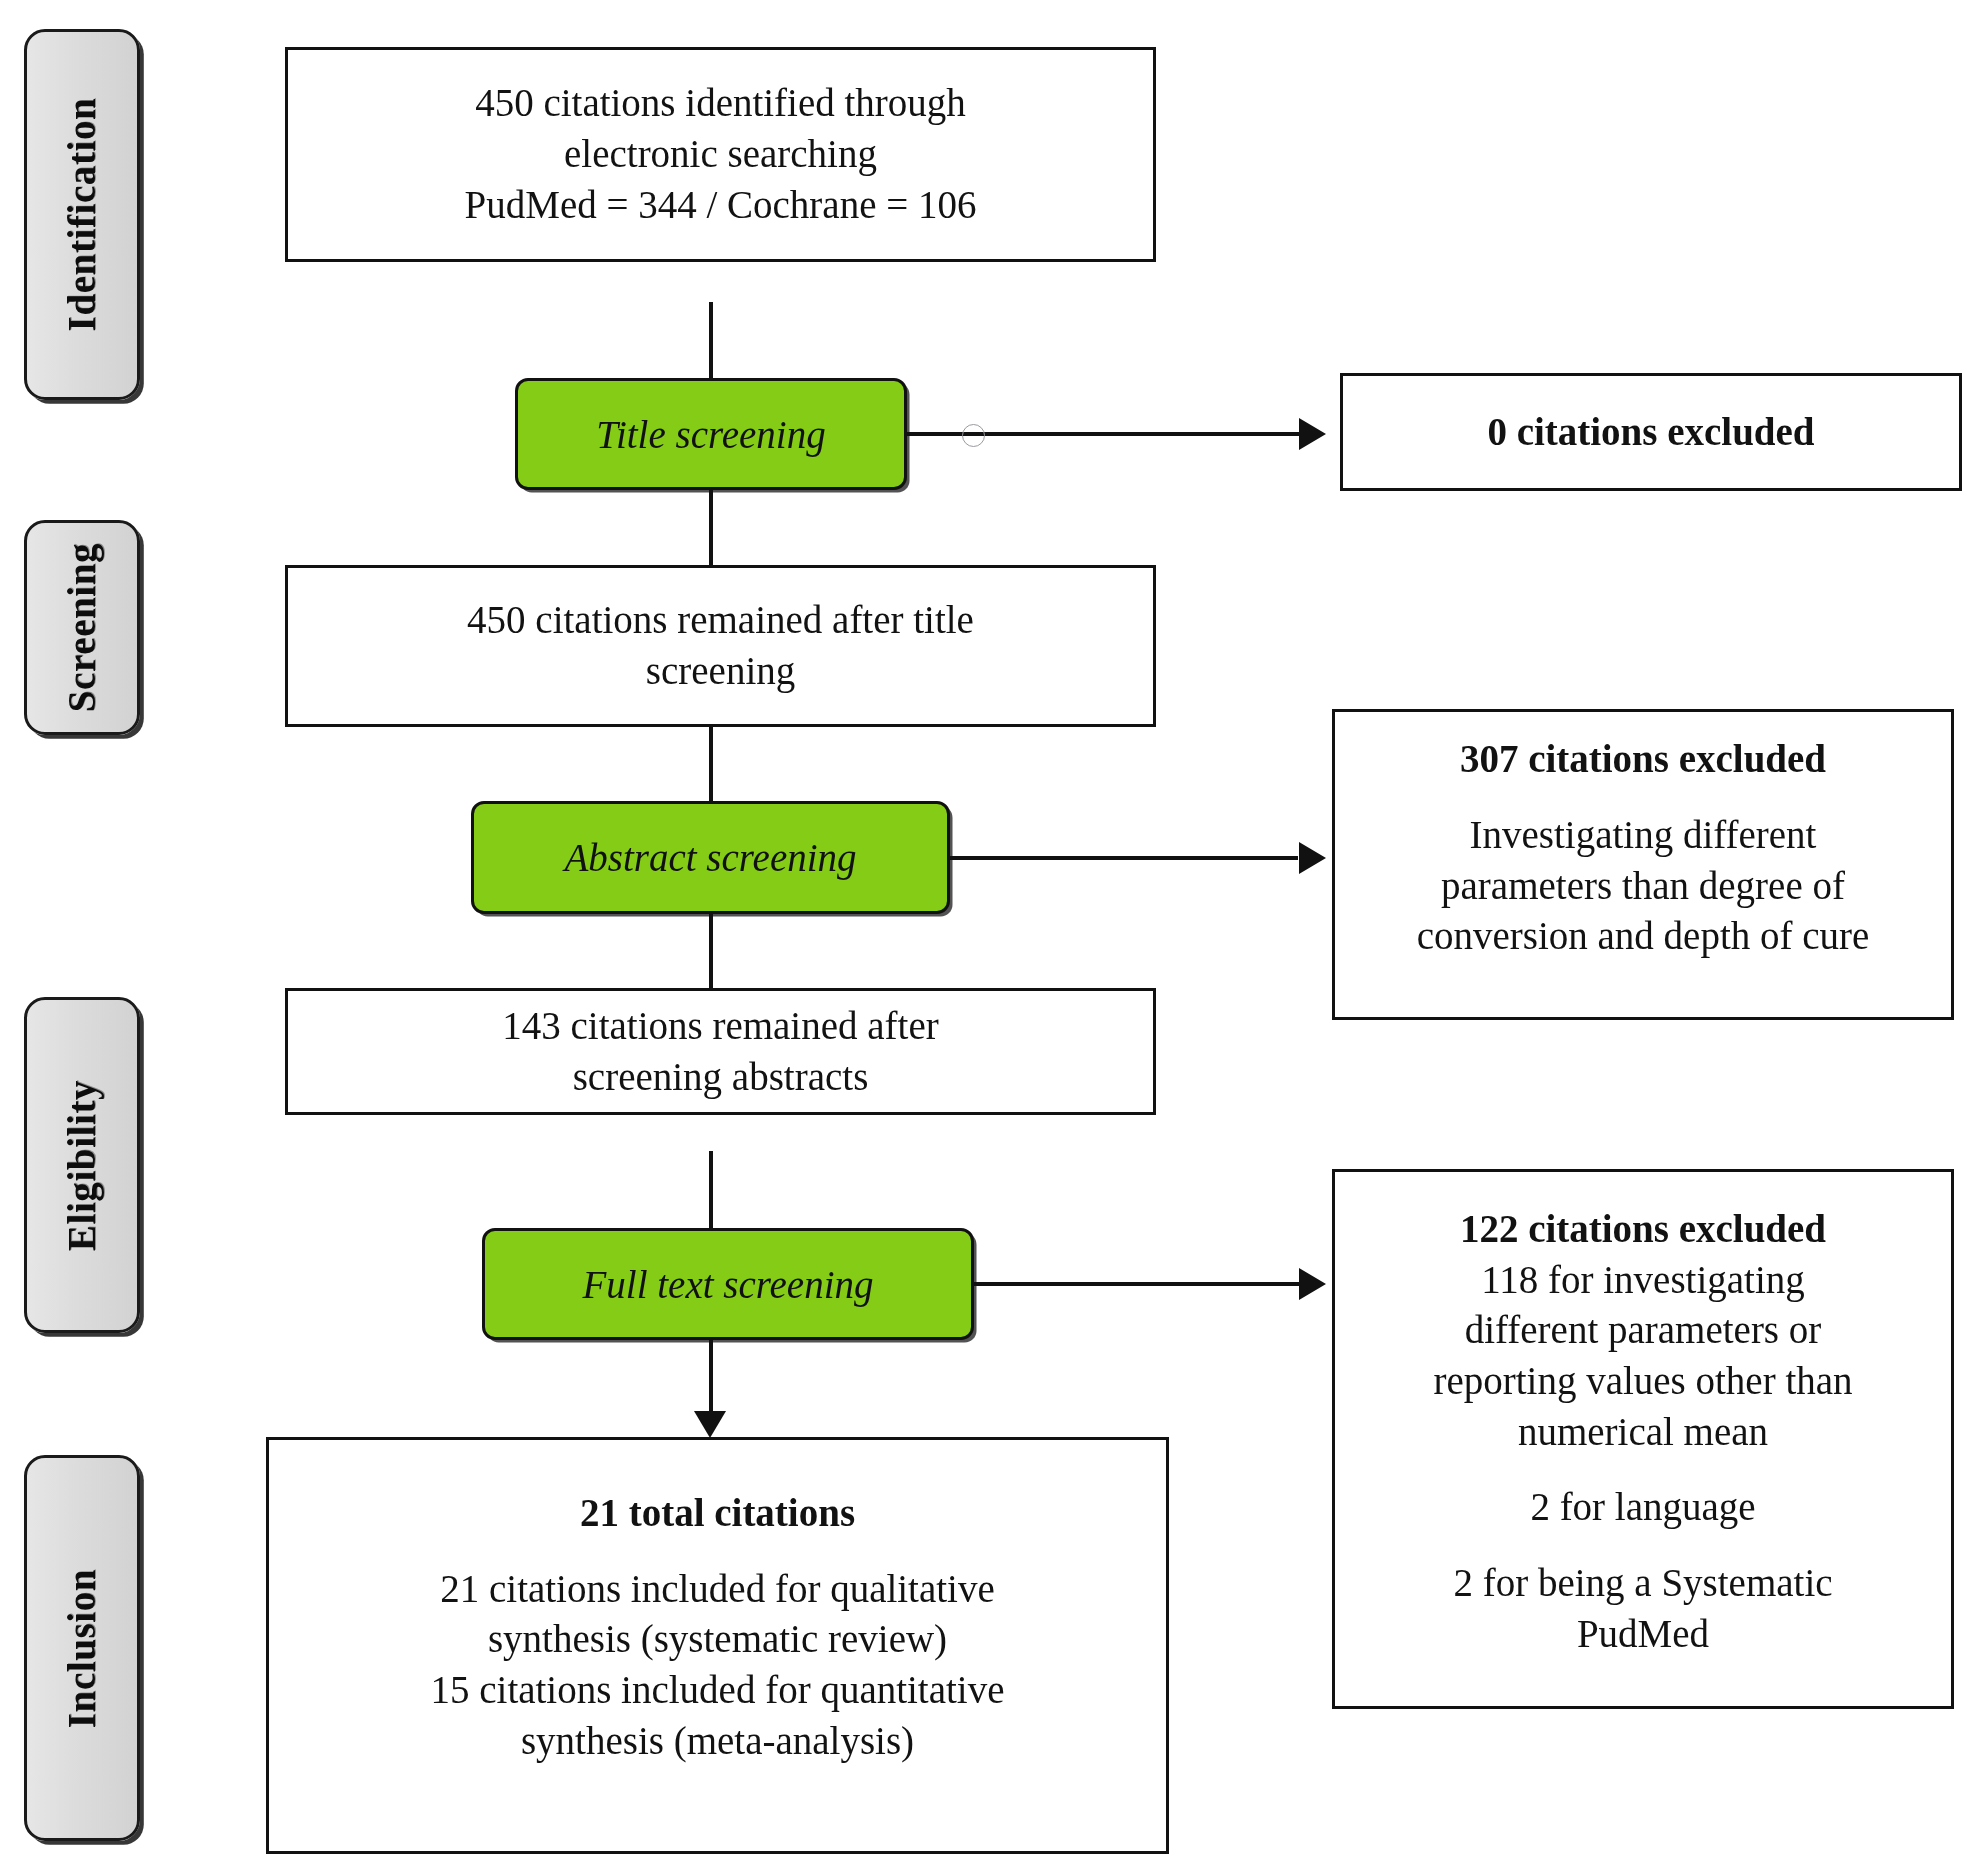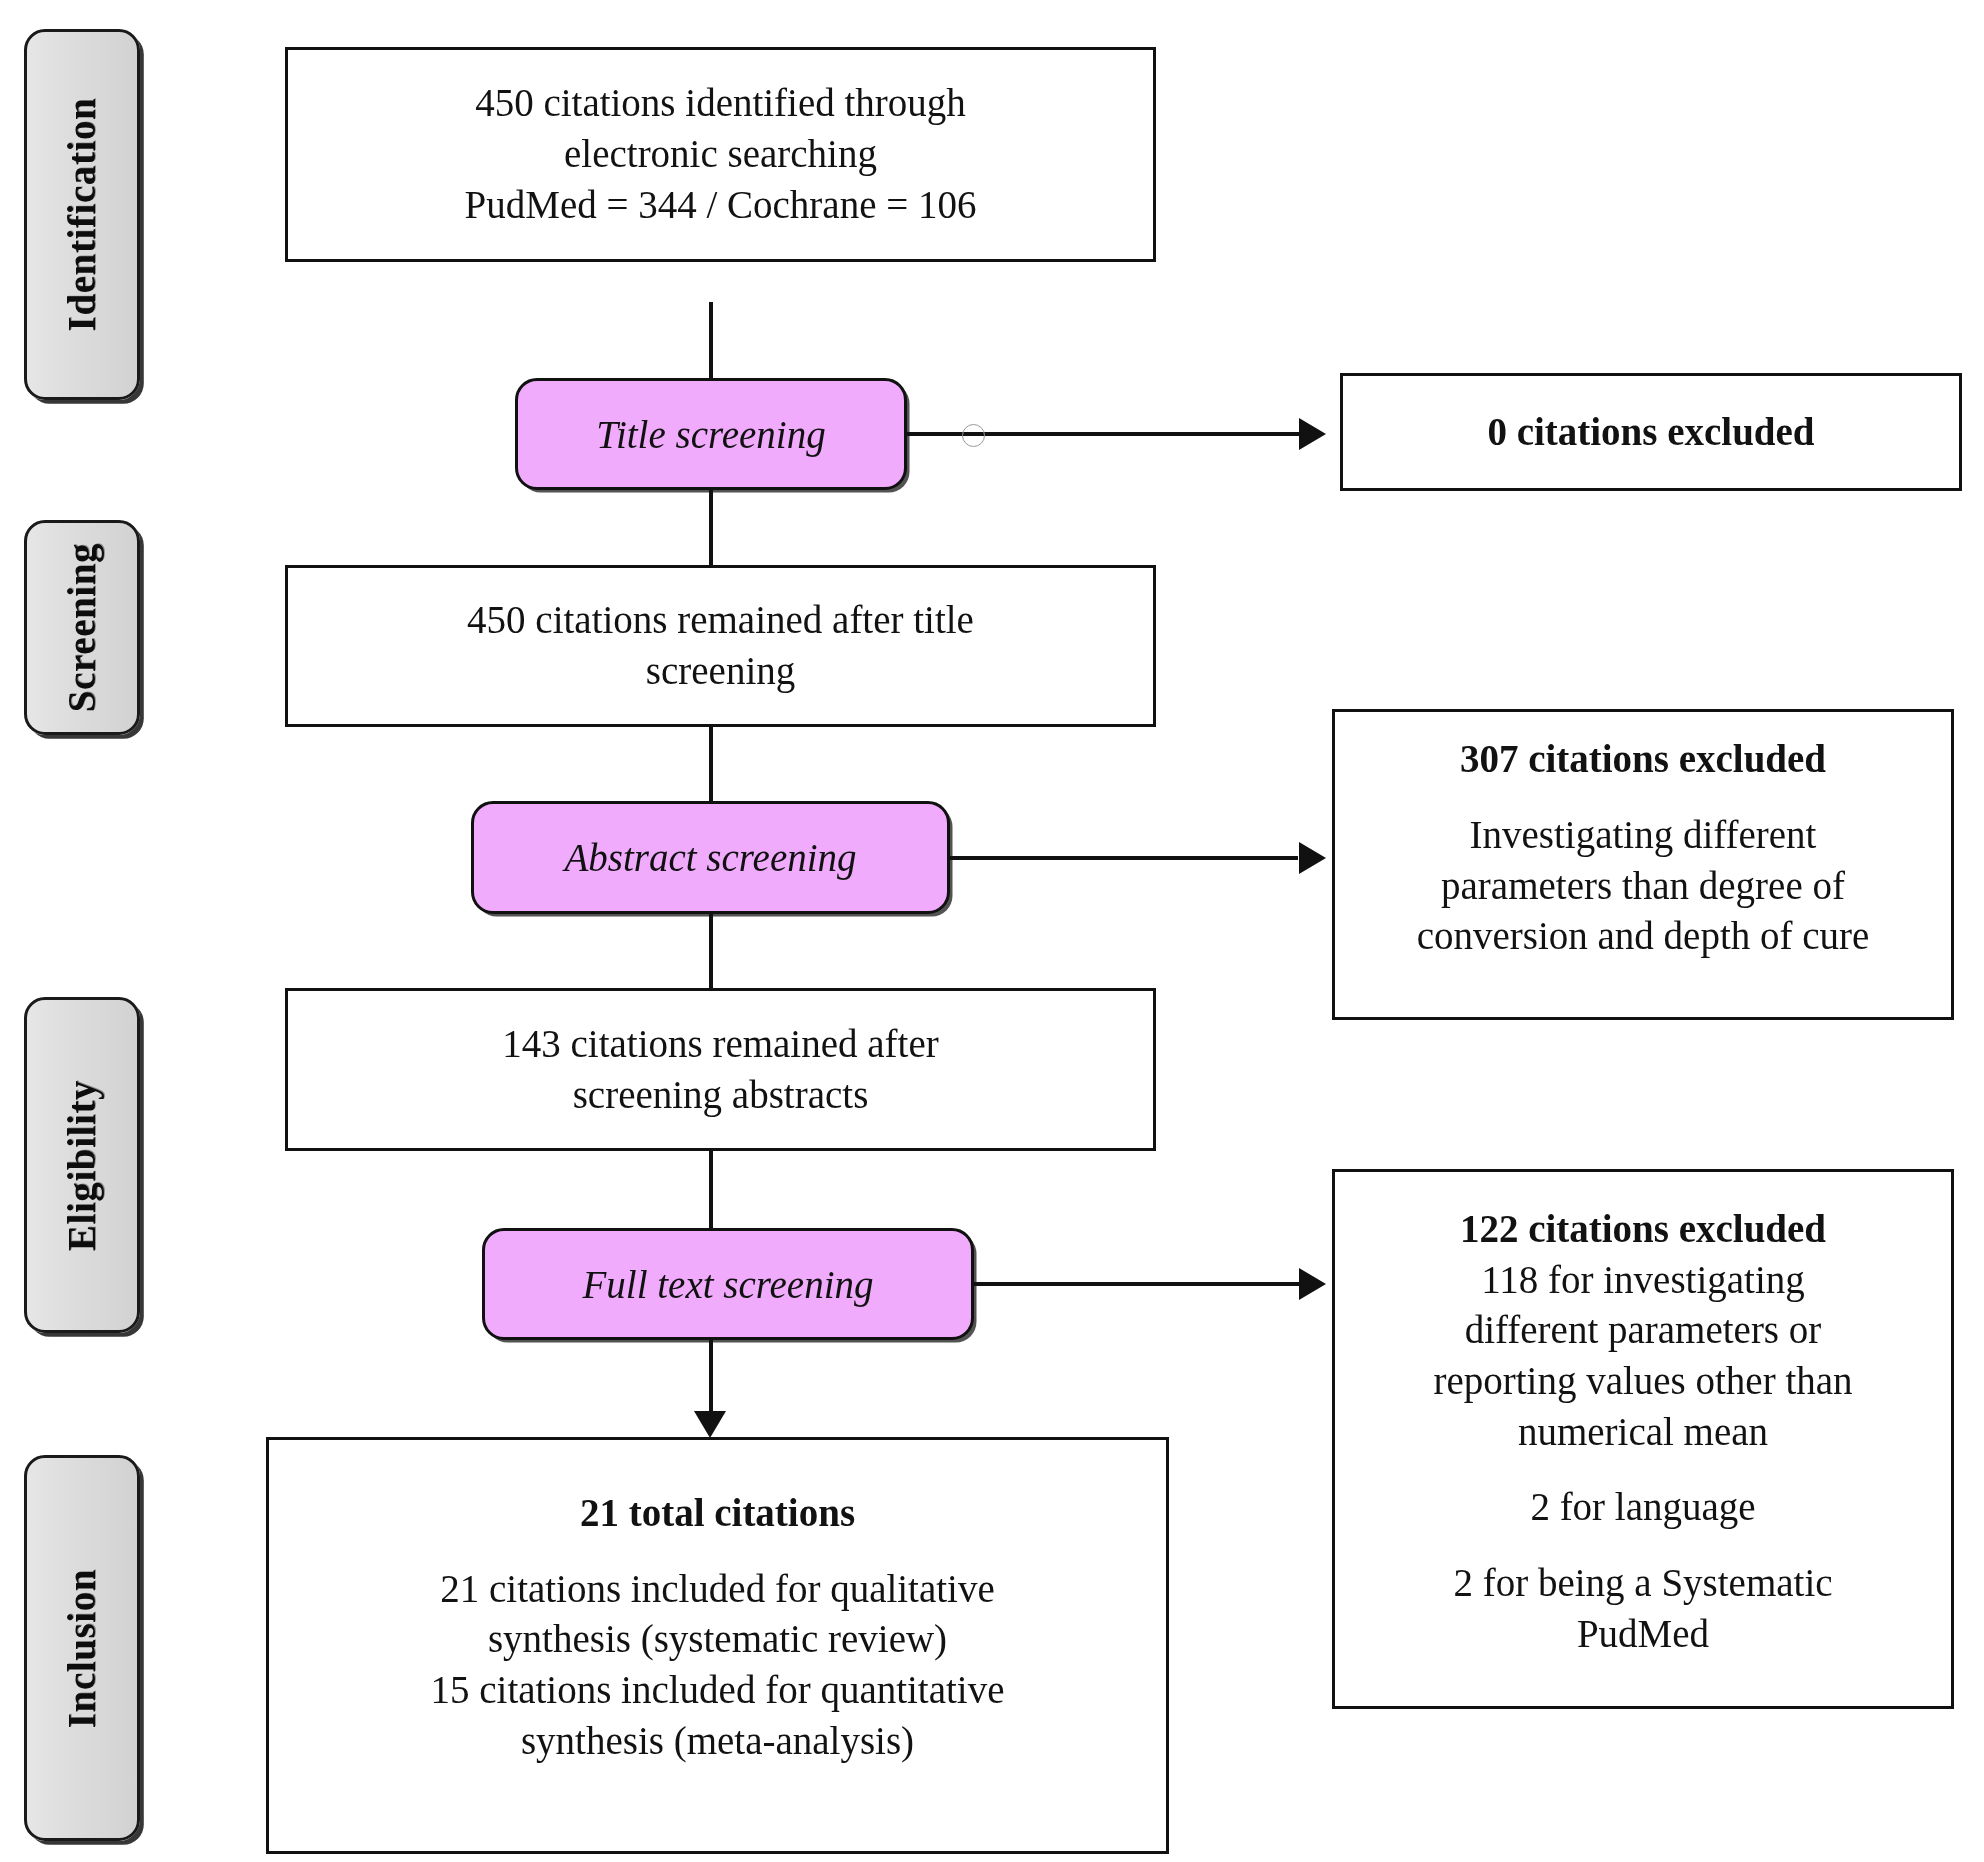--- a/index.html
+++ b/index.html
@@ -62,23 +62,23 @@
   .flow-box .line.bold {
     font-weight: bold;
   }
   .flow-box .line.spacer-above {
     margin-top: 25px;
   }
 
   
   .round-box {
     position: absolute;
-    background: #f0abfc;
+    background: #84cc16;
     border: 3.1px solid #111111;
-    border-radius: 22px;
+    border-radius: 13px;
     box-sizing: border-box;
     display: flex;
     align-items: center;
     justify-content: center;
     box-shadow: 3.7px 3.7px 0px -1.2px rgba(25,25,25,0.75);
   }
   .round-box .line {
     font-style: italic;
     font-size: 39px;
     color: #111111;
@@ -180,21 +180,21 @@
 
   <div class="flow-box" style="left:1332px; top:709px; width:622px; height:311px; justify-content:flex-start; padding-top:22.4px;">
     <span class="line bold">307 citations excluded</span>
     <span class="line spacer-above">Investigating different</span>
     <span class="line">parameters than degree of</span>
     <span class="line">conversion and depth of cure</span>
   </div>
 
   <div class="v-line" style="left:709px; top:913px; height:76px;"></div>
 
-  <div class="flow-box" style="left:285px; top:988px; width:871px; height:163px;">
+  <div class="flow-box" style="left:285px; top:988px; width:871px; height:127px;">
     <span class="line">143 citations remained after</span>
     <span class="line">screening abstracts</span>
   </div>
 
   <div class="v-line" style="left:709px; top:1151px; height:78px;"></div>
 
   <div class="round-box" style="left:482px; top:1228px; width:492px; height:112px;">
     <span class="line">Full text screening</span>
   </div>
 

